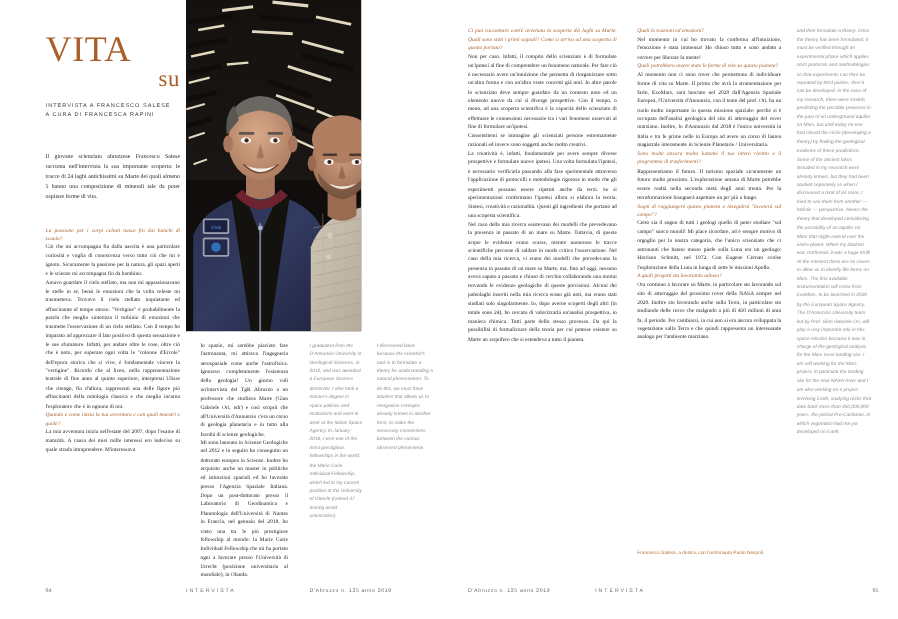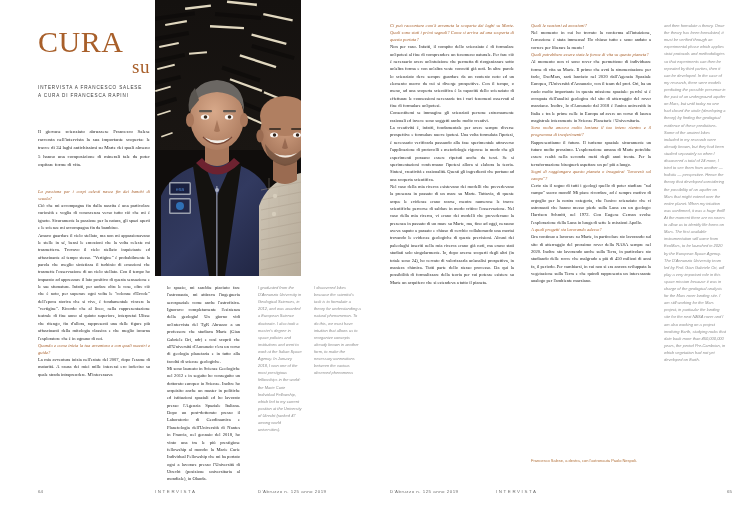--- a/index.html
+++ b/index.html
@@ -92,21 +92,21 @@
   .footer.sect { letter-spacing:1.6px; }
 </style>
 </head>
 <body>
 
 <div class="spread">
 
   <div class="page-left">
 
     <div class="title-block">
-      <div class="t-line t-vita">CURA</div>
+      <div class="t-line t-vita">VITA</div>
       <div class="t-line t-su">su</div>
       <div class="byline">
         <div>INTERVISTA A FRANCESCO SALESE</div>
         <div>A CURA DI FRANCESCA RAPINI</div>
       </div>
     </div>
 
     <div class="photo">
       <svg viewBox="0 0 146 276" preserveAspectRatio="xMidYMid slice">
         <defs>

